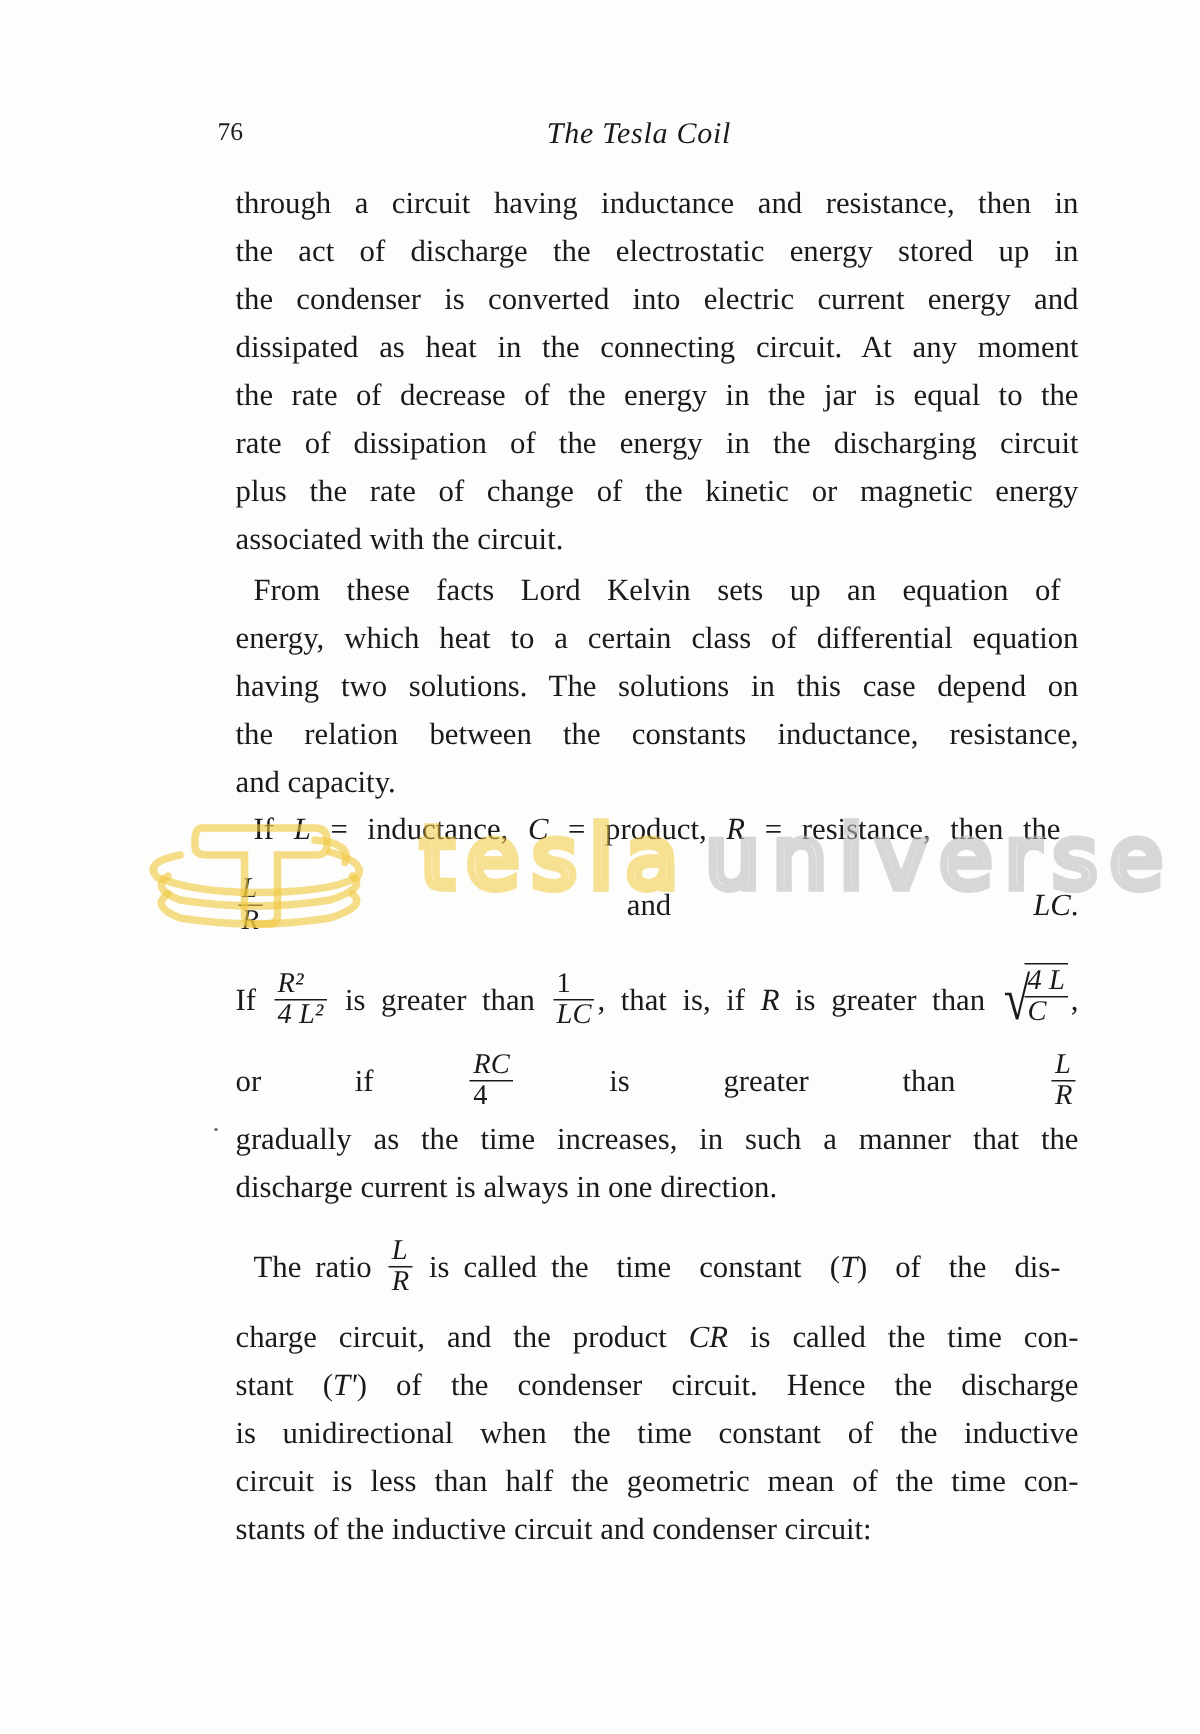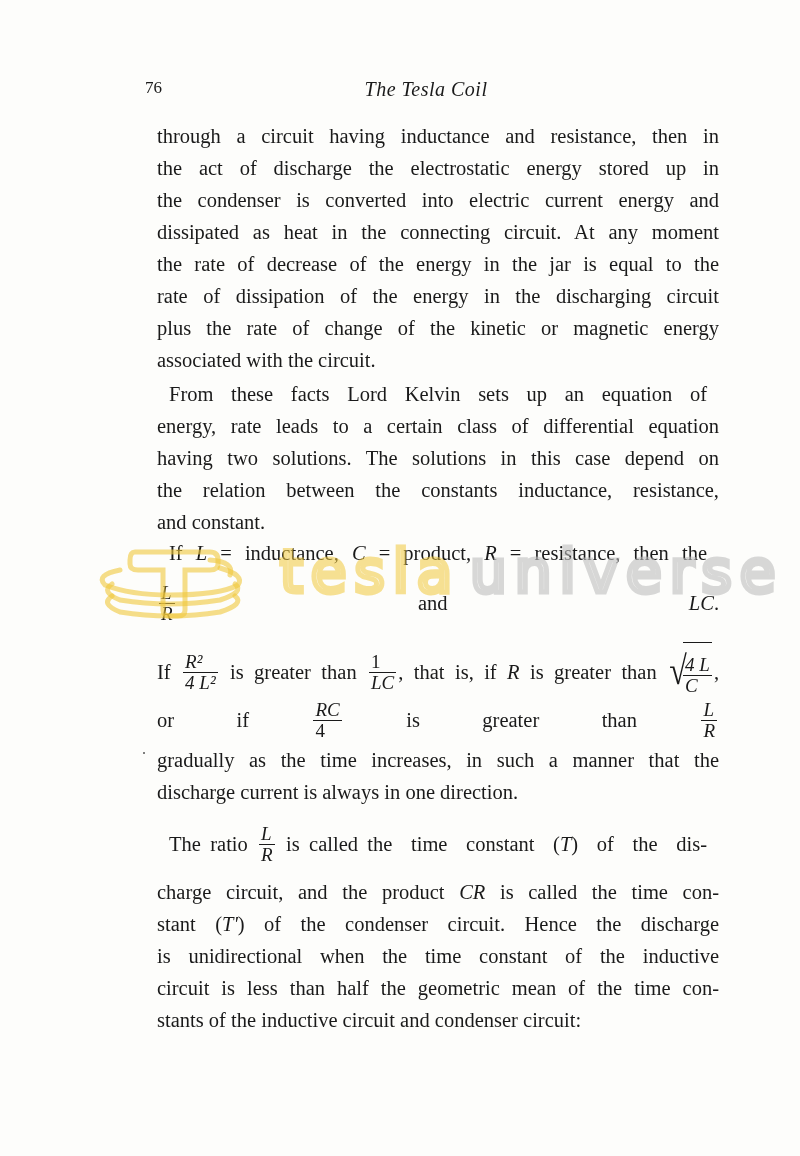--- a/index.html
+++ b/index.html
@@ -22,21 +22,21 @@
     text-align: justify; text-align-last: justify;
   }
   .line.last { text-align-last: left; }
   .line.indent { left: 169px; width: 538px; }
   i { font-style: italic; }
   .frac { display: inline-block; vertical-align: middle; text-align: center; font-size: 19px; line-height: 20px; margin: 0 2px; position: relative; top: -2px; }
   .frac .num { display: block; border-bottom: 1.4px solid #1a1a1a; padding: 0 2px; }
   .frac .den { display: block; padding: 0 2px; }
   .sqrt { display: inline-block; vertical-align: middle; position: relative; top: -3px; }
   .sqrt .radical { font-size: 40px; display: inline-block; vertical-align: middle; transform: scaleX(0.8); line-height: 40px; }
-  .sqrt .radicand { display: inline-block; border-top: 1.4px solid #1a1a1a; vertical-align: middle; margin-left: -6px; padding-top: 12px; }
+  .sqrt .radicand { display: inline-block; border-top: 1.4px solid #1a1a1a; vertical-align: middle; margin-left: -6px; padding-top: 1px; }
   .watermark { position: absolute; left: 90px; top: 540px; width: 625px; height: 80px; pointer-events: none; }
   .wm-text { position: absolute; top: 2px; font-family: "DejaVu Sans", sans-serif; font-size: 58px; letter-spacing: 8px; line-height: 60px; color: transparent; -webkit-text-stroke: 5px rgba(240,200,60,0.55); }
   .wm-text.gray { -webkit-text-stroke: 5px rgba(190,190,190,0.6); }
   .tick-mark { position: absolute; left: 143px; top: 752px; width: 2px; height: 2px; background: #555; border-radius: 1px; }
 </style>
 </head>
 <body>
 
 <div class="page">
 
@@ -51,24 +51,24 @@
     <div class="line" style="top:188px">the condenser is converted into electric current energy and</div>
     <div class="line" style="top:220px">dissipated as heat in the connecting circuit.  At any moment</div>
     <div class="line" style="top:252px">the rate of decrease of the energy in the jar is equal to the</div>
     <div class="line" style="top:284px">rate of dissipation of the energy in the discharging circuit</div>
     <div class="line" style="top:316px">plus the rate of change of the kinetic or magnetic energy</div>
     <div class="line last" style="top:348px">associated with the circuit.</div>
   </div>
 
   <div>
     <div class="line indent" style="top:382px">From these facts Lord Kelvin sets up an equation of</div>
-    <div class="line" style="top:414px">energy, rate leads to a certain class of differential equation</div>
+    <div class="line" style="top:414px">energy, which heat to a certain class of differential equation</div>
     <div class="line" style="top:446px">having two solutions.  The solutions in this case depend on</div>
     <div class="line" style="top:478px">the relation between the constants inductance, resistance,</div>
-    <div class="line last" style="top:510px">and constant.</div>
+    <div class="line last" style="top:510px">and capacity.</div>
   </div>
 
   <div>
     <div class="line indent" style="top:541px"><span>If </span><i>L</i><span> = inductance, </span><i>C</i><span> = product, </span><i>R</i><span> = resistance, then the</span></div>
 
     <div class="line" style="top:585px"><span class="frac"><i class="num">L</i><i class="den">R</i></span><span> and </span><i>LC</i><span>.</span></div>
 
     <div class="line" style="top:647px"><span>If </span><span class="frac"><i class="num">R²</i><i class="den">4 L²</i></span><span> is greater than </span><span class="frac"><span class="num">1</span><i class="den">LC</i></span><span>, that is, if </span><i>R</i><span> is greater than </span><span class="sqrt"><span class="radical">√</span><span class="radicand frac"><i class="num">4 L</i><i class="den">C</i></span></span><span>,</span></div>
 
     <div class="line" style="top:702px"><span>or if </span><span class="frac"><i class="num">RC</i><span class="den">4</span></span><span> is greater than </span><span class="frac"><i class="num">L</i><i class="den">R</i></span></div>

